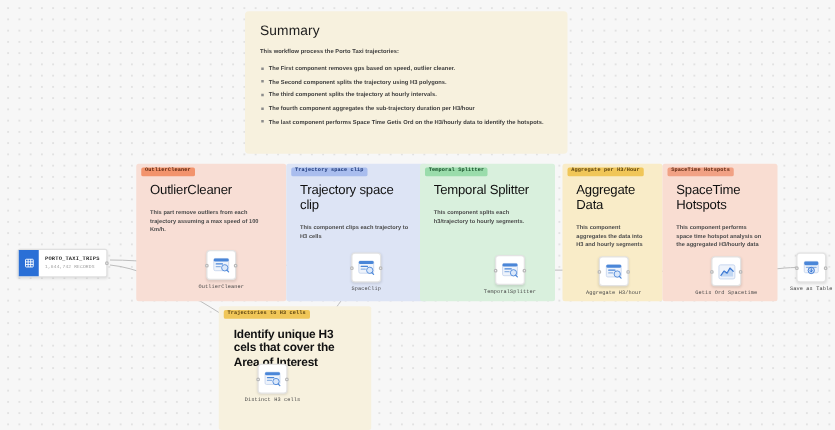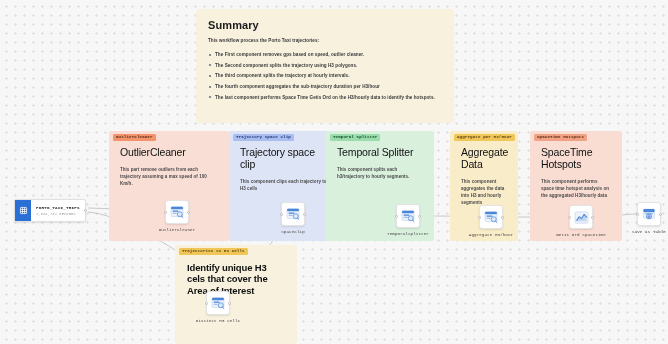--- a/index.html
+++ b/index.html
@@ -17,21 +17,21 @@
   .summary {
     position: absolute;
     left: 196px; top: 9px;
     width: 258px; height: 114px;
     background: #f7f1de;
     border-radius: 3px;
   }
   .summary-inner { padding: 10px 12px 0 12px; }
   .summary h1 {
     font-size: 11px;
-    font-weight: 700;
+    font-weight: 400;
     color: #1c1c1c;
     letter-spacing: .1px;
     margin-bottom: 7px;
   }
   .summary .lede {
     font-size: 4.6px;
     font-weight: 700;
     color: #3a3a3a;
     margin-bottom: 8px;
     letter-spacing: .05px;
@@ -226,29 +226,29 @@
 </div>
 
 <div class="group" style="left:229px; width:113px; background:#dde4f5;">
   <div class="group-tag" style="background:#a9bdee; color:#1f3a7a;">Trajectory space clip</div>
   <div class="group-body">
     <div class="group-title">Trajectory space clip</div>
     <div class="group-desc">This component clips each trajectory to H3 cells</div>
   </div>
 </div>
 
-<div class="group" style="left:326px; width:108px; background:#d9f0dd;">
+<div class="group" style="left:336px; width:108px; background:#d9f0dd;">
   <div class="group-tag" style="background:#9adcab; color:#17502a;">Temporal Splitter</div>
   <div class="group-body">
     <div class="group-title">Temporal Splitter</div>
     <div class="group-desc">This component splits each h3/trajectory to hourly segments.</div>
   </div>
 </div>
 
-<div class="group" style="left:450px; width:68px; background:#f9ecc8;">
+<div class="group" style="left:450px; width:80px; background:#f9ecc8;">
   <div class="group-tag" style="background:#f0c658; color:#5d4410;">Aggregate per H3/Hour</div>
   <div class="group-body">
     <div class="group-title">Aggregate Data</div>
     <div class="group-desc">This component aggregates the data into H3 and hourly segments</div>
   </div>
 </div>
 
 <div class="group" style="left:530px; width:92px; background:#f9ddd2;">
   <div class="group-tag" style="background:#f1a184; color:#5d2a13;">SpaceTime Hotspots</div>
   <div class="group-body">

